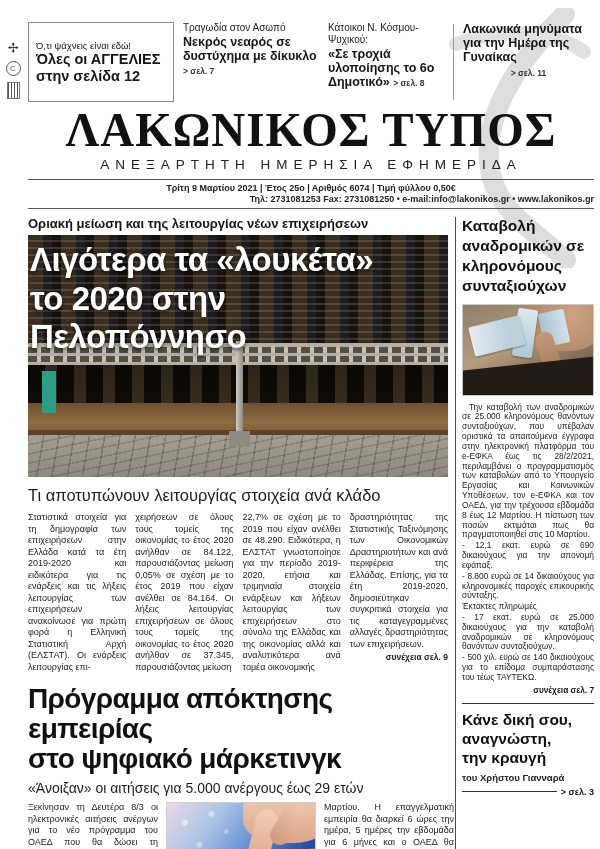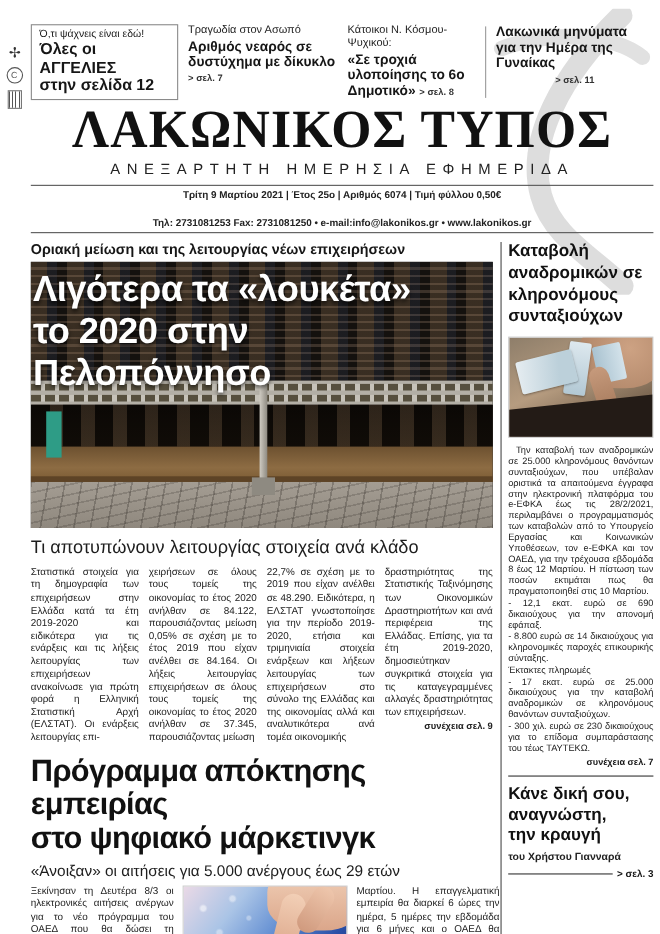--- a/index.html
+++ b/index.html
@@ -15,21 +15,21 @@
   .edge-stamp{width:13px;height:13px;border:1.4px solid #555;border-radius:50%;
     font-size:8px;line-height:13px;text-align:center;color:#555;}
   .edge-barcode{width:11px;height:15px;border:1px solid #777;
     background:repeating-linear-gradient(90deg,#555 0 1px,transparent 1px 3px);}
   
   .watermark{position:absolute;right:0;top:8px;z-index:0;opacity:.85;}
   
   .page{position:absolute;left:28px;top:0;width:566px;z-index:1;}
   
   .teasers{display:flex;gap:9px;margin-top:22px;align-items:stretch;min-height:54px;}
-  .teaser-box{border:1px solid #8a8a8a;padding:3px 7px;width:134px;box-sizing:border-box;}
+  .teaser-box{border:1px solid #8a8a8a;padding:17px 7px;width:146px;box-sizing:border-box;}
   .tb-l1{font-size:9.5px;}
   .tb-l2{font-size:14.5px;font-weight:bold;line-height:1.15;}
   .teaser{font-size:10px;line-height:1.2;}
   .teaser .kick{font-size:10px;color:#222;margin-bottom:1px;}
   .teaser .ttl{font-size:12.5px;font-weight:bold;line-height:1.12;}
   .pref{font-size:8.5px;font-weight:bold;color:#333;}
   .t2{width:136px;}
   .t3{width:116px;}
   .tdiv{width:1px;background:#9a9a9a;margin:2px 0;}
   .t4{flex:1;}
@@ -38,21 +38,21 @@
   .masthead{text-align:center;margin-top:4px;}
   .mast-title{
     font-family:"Liberation Serif", serif;font-weight:bold;
     font-size:47px;letter-spacing:1px;line-height:1.02;color:#111;
     transform:scaleY(1.04);white-space:nowrap;
   }
   .mast-sub{font-size:13.5px;letter-spacing:6px;color:#222;margin-top:3px;}
   .dateline{border-top:1px solid #555;border-bottom:1px solid #555;
     margin-top:7px;padding:3px 0 4px;text-align:center;}
   .dl1{font-size:9px;font-weight:bold;color:#222;}
-  .dl2{font-size:9px;font-weight:bold;color:#222;margin-top:15px;}
+  .dl2{font-size:9px;font-weight:bold;color:#222;margin-top:1px;text-align:right;}
   
   .content{display:flex;margin-top:6px;}
   .main{width:420px;flex:none;}
   .vdiv{width:1px;background:#4a4a4a;margin:2px 6px 14px 7px;}
   .rail{flex:1;min-width:0;}
   
   .kicker{font-size:13px;font-weight:bold;margin:1px 0 4px;}
   .hero{position:relative;width:420px;height:242px;background:#120f0c;overflow:hidden;}
   .hero-mosaic{height:108px;
     background:
@@ -153,21 +153,21 @@
 <div class="page">
 
   <div class="teasers">
     <div class="teaser-box">
       <div class="tb-l1">Ό,τι ψάχνεις είναι εδώ!</div>
       <div class="tb-l2">Όλες οι ΑΓΓΕΛΙΕΣ</div>
       <div class="tb-l2">στην σελίδα 12</div>
     </div>
     <div class="teaser t2">
       <div class="kick">Τραγωδία στον Ασωπό</div>
-      <div class="ttl"><span>Αριθμός νεαρός σε δυστύχημα με δίκυκλο</span>
+      <div class="ttl"><span>Νεκρός νεαρός σε δυστύχημα με δίκυκλο</span>
         <span class="pref">&gt; σελ. 7</span>
       </div>
     </div>
     <div class="teaser t3">
       <div class="kick">Κάτοικοι Ν. Κόσμου-Ψυχικού:</div>
       <div class="ttl"><span>«Σε τροχιά υλοποίησης το 6ο Δημοτικό»</span>
         <span class="pref">&gt; σελ. 8</span>
       </div>
     </div>
     <div class="tdiv"></div>
@@ -262,21 +262,21 @@
         <div class="euro-thumb"></div>
         <div class="euro-sleeve"></div>
       </div>
 
       <div class="rail-body">
         <p class="ind">Την καταβολή των αναδρομικών σε 25.000 κληρονόμους θανόντων συνταξιούχων, που υπέβαλαν οριστικά τα απαιτούμενα έγγραφα στην ηλεκτρονική πλατφόρμα του e-ΕΦΚΑ έως τις 28/2/2021, περιλαμβάνει ο προγραμματισμός των καταβολών από το Υπουργείο Εργασίας και Κοινωνικών Υποθέσεων, τον e-ΕΦΚΑ και τον ΟΑΕΔ, για την τρέχουσα εβδομάδα 8 έως 12 Μαρτίου. Η πίστωση των ποσών εκτιμάται πως θα πραγματοποιηθεί στις 10 Μαρτίου.</p>
         <p>- 12,1 εκατ. ευρώ σε 690 δικαιούχους για την απονομή εφάπαξ.</p>
         <p>- 8.800 ευρώ σε 14 δικαιούχους για κληρονομικές παροχές επικουρικής σύνταξης.</p>
         <p>Έκτακτες πληρωμές</p>
         <p>- 17 εκατ. ευρώ σε 25.000 δικαιούχους για την καταβολή αναδρομικών σε κληρονόμους θανόντων συνταξιούχων.</p>
-        <p>- 300 χιλ. ευρώ σε 230 δικαιούχους για το επίδομα συμπαράστασης του τέως ΤΑΥΤΕΚΩ.</p>
+        <p>- 500 χιλ. ευρώ σε 140 δικαιούχους για το επίδομα συμπαράστασης του τέως ΤΑΥΤΕΚΩ.</p>
       </div>
       <div class="rail-cont">συνέχεια σελ. 7</div>
 
       <div class="rail-div"></div>
 
       <div class="op-title">
         <div>Κάνε δική σου,</div>
         <div>αναγνώστη,</div>
         <div>την κραυγή</div>
       </div>

